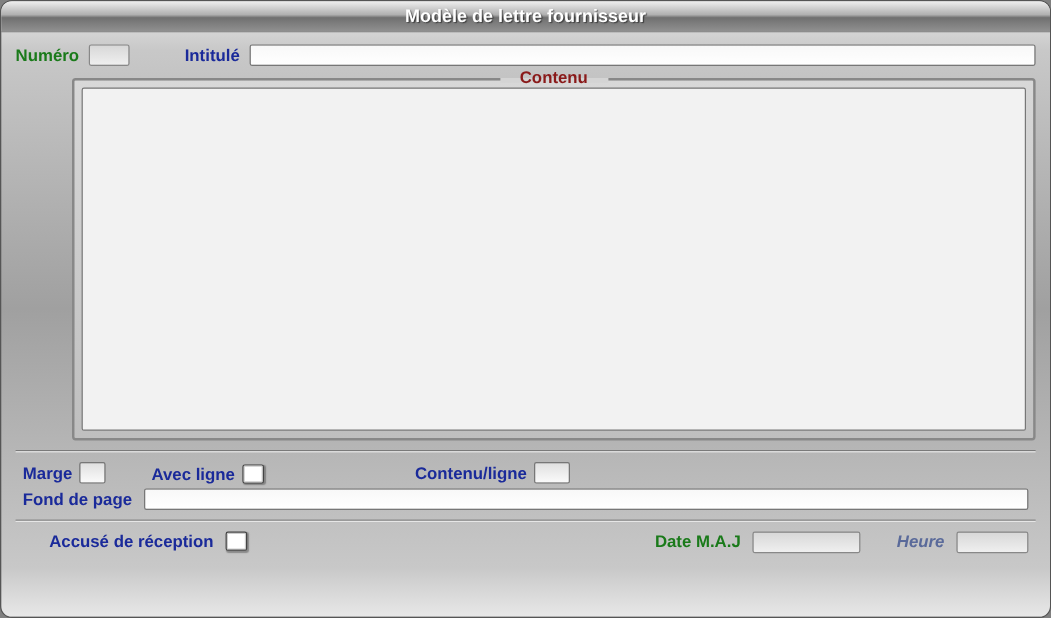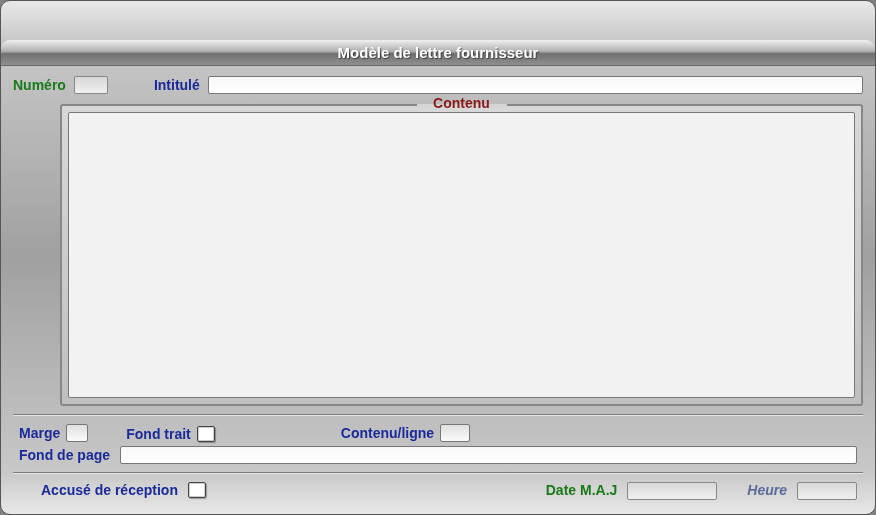--- a/index.html
+++ b/index.html
@@ -24,21 +24,20 @@
     border-top-left-radius: 9px;
     border-top-right-radius: 9px;
     border-bottom: 1px solid #666;
     display: flex;
     align-items: center;
     justify-content: center;
     color: #fff;
     font-weight: bold;
     font-size: 15px;
     text-shadow: 1px 1px 1px rgba(0,0,0,0.5);
-    margin-top: 39px;
   }
   .body {
     padding: 10px 12px;
   }
   .row { display: flex; align-items: center; gap: 8px; }
   .label-green { color: #1a7a1a; font-weight: bold; font-size: 14px; }
   .label-blue  { color: #1a2a9a; font-weight: bold; font-size: 14px; }
   .label-bluegray { color: #5a6a9a; font-weight: bold; font-size: 14px; font-style: italic; }
 
   .field-small {
@@ -155,21 +154,21 @@
 
     <hr class="hr">
 
     <div class="bottom1">
       <div class="seg">
         <span class="label-blue">Marge</span>
         <input class="field-small" style="width: 22px;" type="text" value="">
       </div>
       <span style="width:18px"></span>
       <div class="seg">
-        <span class="label-blue">Fond trait</span>
+        <span class="label-blue">Avec ligne</span>
         <div class="checkbox raised"></div>
       </div>
       <span style="width:48px"></span>
       <span style="width:48px"></span>
       <div class="seg">
         <span class="label-blue">Contenu/ligne</span>
         <input class="field-small" style="width: 30px;" type="text" value="">
       </div>
     </div>
 

